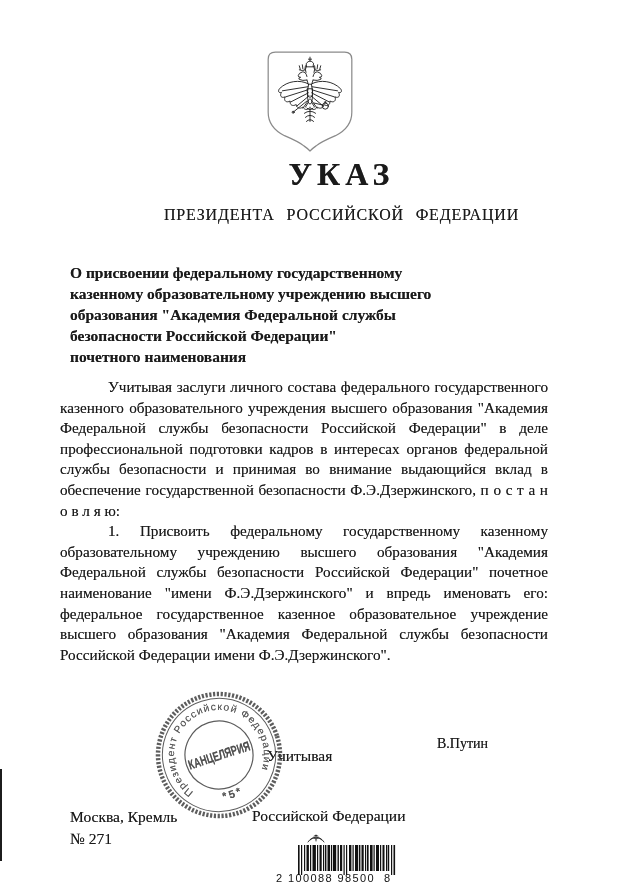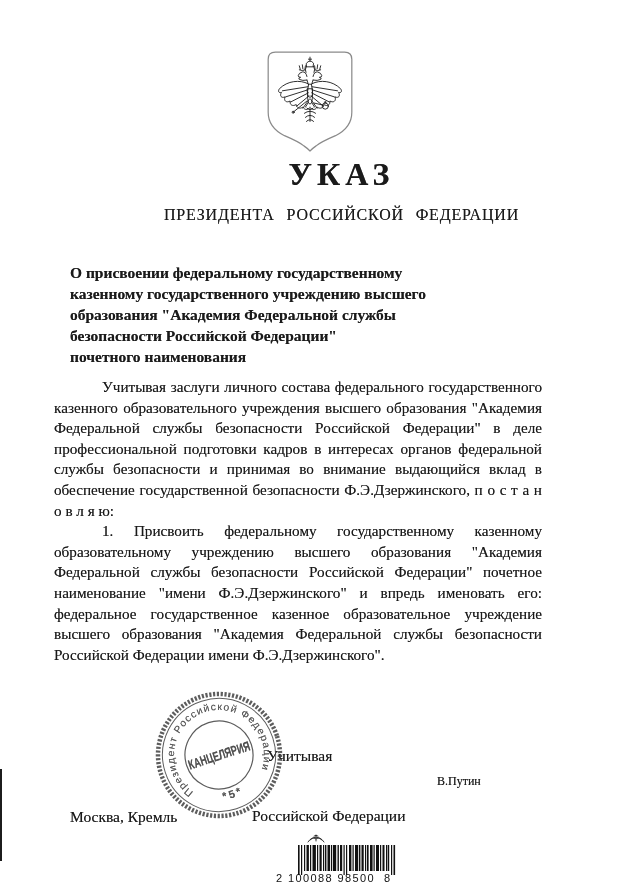--- a/index.html
+++ b/index.html
@@ -8,26 +8,26 @@
     font-family:"Liberation Serif", serif; color:#1a1a1a; overflow:hidden;
     text-shadow:0 0 .3px rgba(0,0,0,.55);
   }
   .abs { position:absolute; }
   .centered { left:0; width:627px; text-align:center;margin-left:28px; }
   .emblem { left:266px; top:50px; }
   .title { top:156px; font-size:32px; font-weight:bold; letter-spacing:5px; }
   .subtitle { top:206px; font-size:16px; letter-spacing:.8px; word-spacing:7px; }
   .heading { top:262px; left:70px; width:487px; text-align:left;
              font-weight:bold; font-size:15.5px; line-height:21px; }
-  .bodytext { top:377px; left:54px; width:488px; font-size:15.2px;
+  .bodytext { top:377px; left:60px; width:488px; font-size:15.2px;
               line-height:20.6px; text-align:justify; }
   .bodytext p { margin:0; text-indent:48px; }
   .sig1 { left:267px; top:747px; font-size:15.5px; }
   .sig2 { left:252px; top:767px; font-size:15.5px;margin-top:40px; }
-  .signame { left:437px; top:774px; font-size:12px; }
+  .signame { left:437px; top:736px; font-size:14px; }
   .footer { left:70px; top:806px; font-size:15.5px; line-height:21.8px; }
   .stamp { left:144px; top:680px; opacity:.82; transform:rotate(-18deg); }
   .stamp text { font-family:"Liberation Sans", sans-serif; }
   .edge-line { left:0; top:769px; width:2px; height:92px; background:#1c1c1c; }
   .barcode-wrap { left:276px; top:830px; width:130px; height:56px; }
   .bc-eagle { position:absolute; left:30px; top:3px; }
   .bc-bars  { position:absolute; left:22px; top:15px; }
   .bc-digits { position:absolute; left:0px; top:42px; font-family:"Liberation Sans", sans-serif;
                font-size:11px; letter-spacing:1.4px; white-space:pre; color:#111; text-shadow:none; }
   svg { display:block; }
@@ -61,21 +61,21 @@
       <path d="M37.5 62 Q43 58 48.5 62 M38.5 66 Q43 62 47.5 66 M39.5 70 Q43 66.5 46.5 70 M43 56 V70 M40 57 Q43 60 46 57"></path>
     </g>
   </svg>
 </div>
 
 <div class="abs centered title">УКАЗ</div>
 <div class="abs centered subtitle">ПРЕЗИДЕНТА РОССИЙСКОЙ ФЕДЕРАЦИИ</div>
 
 <div class="abs heading">
   <div>О присвоении федеральному государственному</div>
-  <div>казенному государственного учреждению высшего</div>
+  <div>казенному образовательному учреждению высшего</div>
   <div>образования "Академия Федеральной службы</div>
   <div>безопасности Российской Федерации"</div>
   <div>почетного наименования</div>
 </div>
 
 <div class="abs bodytext">
   <p>Учитывая заслуги личного состава федерального государственного казенного образовательного учреждения высшего образования "Академия Федеральной службы безопасности Российской Федерации" в деле профессиональной подготовки кадров в интересах органов федеральной службы безопасности и принимая во внимание выдающийся вклад в обеспечение государственной безопасности Ф.Э.Дзержинского, п о с т а н о в л я ю:</p>
   <p>1. Присвоить федеральному государственному казенному образовательному учреждению высшего образования "Академия Федеральной службы безопасности Российской Федерации" почетное наименование "имени Ф.Э.Дзержинского" и впредь именовать его: федеральное государственное казенное образовательное учреждение высшего образования "Академия Федеральной службы безопасности Российской Федерации имени Ф.Э.Дзержинского".</p>
 </div>
 
@@ -97,20 +97,21 @@
     </text>
     <text font-size="11" fill="#333" font-weight="bold">
       <textPath href="#arcBottom" startOffset="50%" text-anchor="middle">*  5  *</textPath>
     </text>
     <text x="75" y="80" text-anchor="middle" font-size="13.5" font-weight="bold" fill="#2b2b2b" textLength="64" lengthAdjust="spacingAndGlyphs">КАНЦЕЛЯРИЯ</text>
   </svg>
 </div>
 
 <div class="abs footer">
   <div>Москва, Кремль</div>
+  <div>№ 271</div>
 </div>
 
 <div class="abs barcode-wrap">
   <div class="bc-eagle">
     <svg width="20" height="12" viewBox="0 0 20 12" fill="none" stroke="#222" stroke-width="0.9" stroke-linecap="round">
       <path d="M2 9 Q6 3 10 6 Q14 3 18 9"></path>
       <path d="M4 7 Q10 1 16 7"></path>
       <path d="M10 2 V8 M8 3 Q10 1.5 12 3"></path>
     </svg>
   </div>

